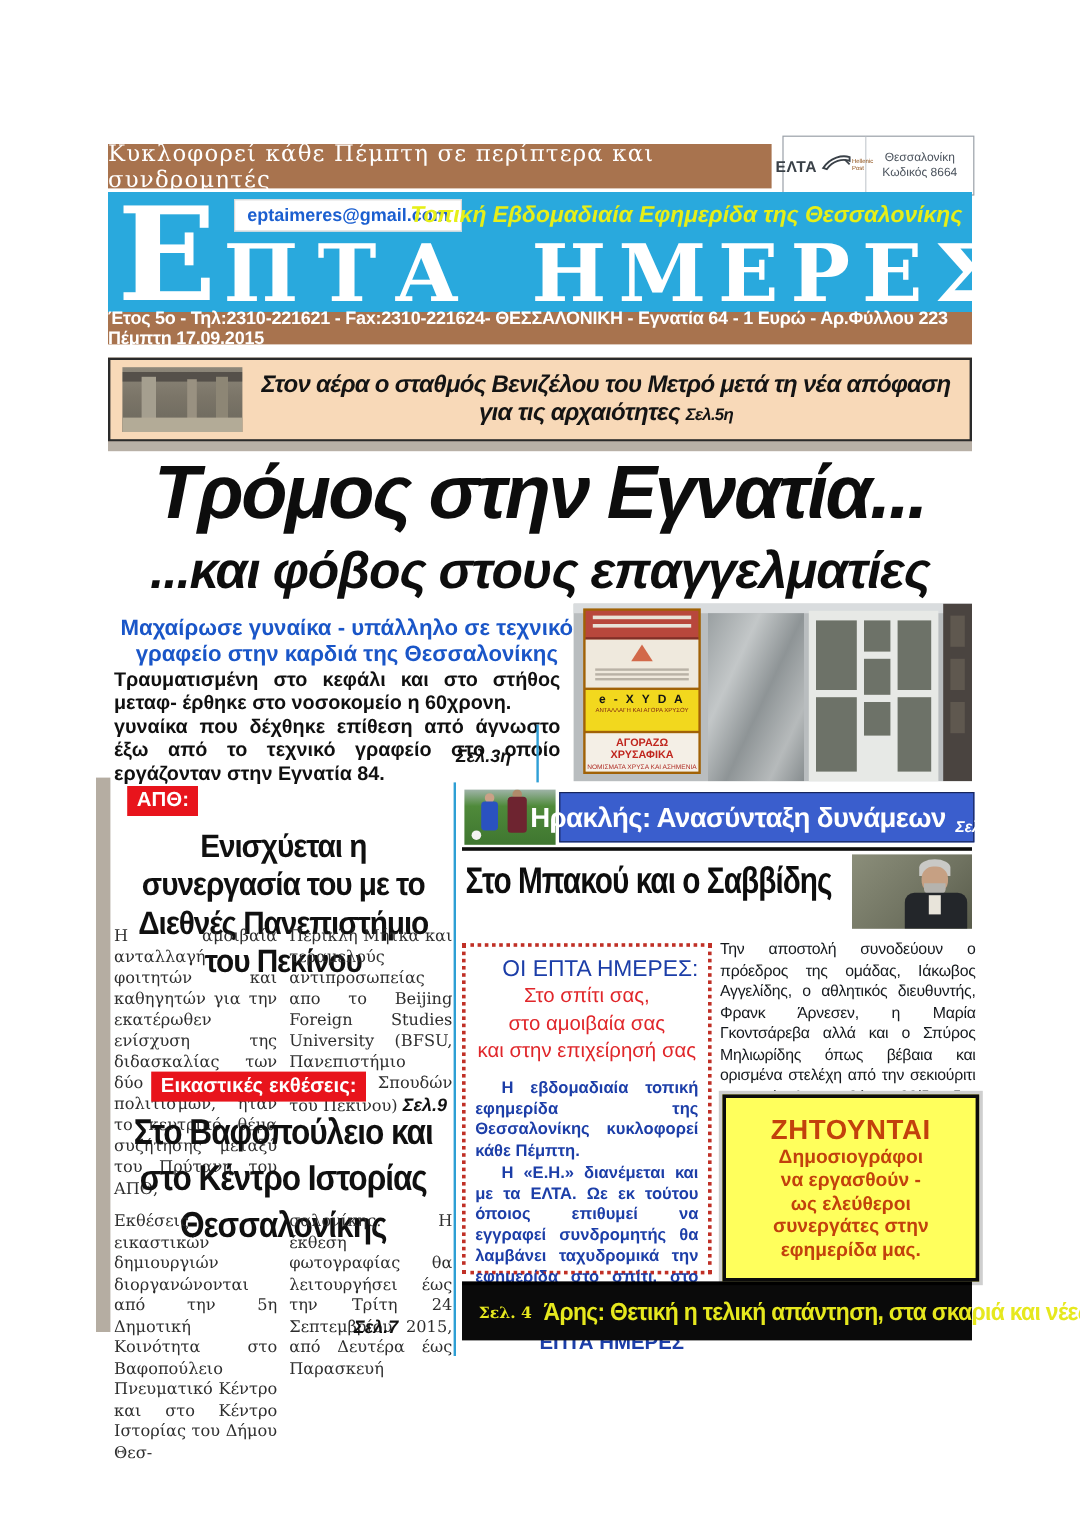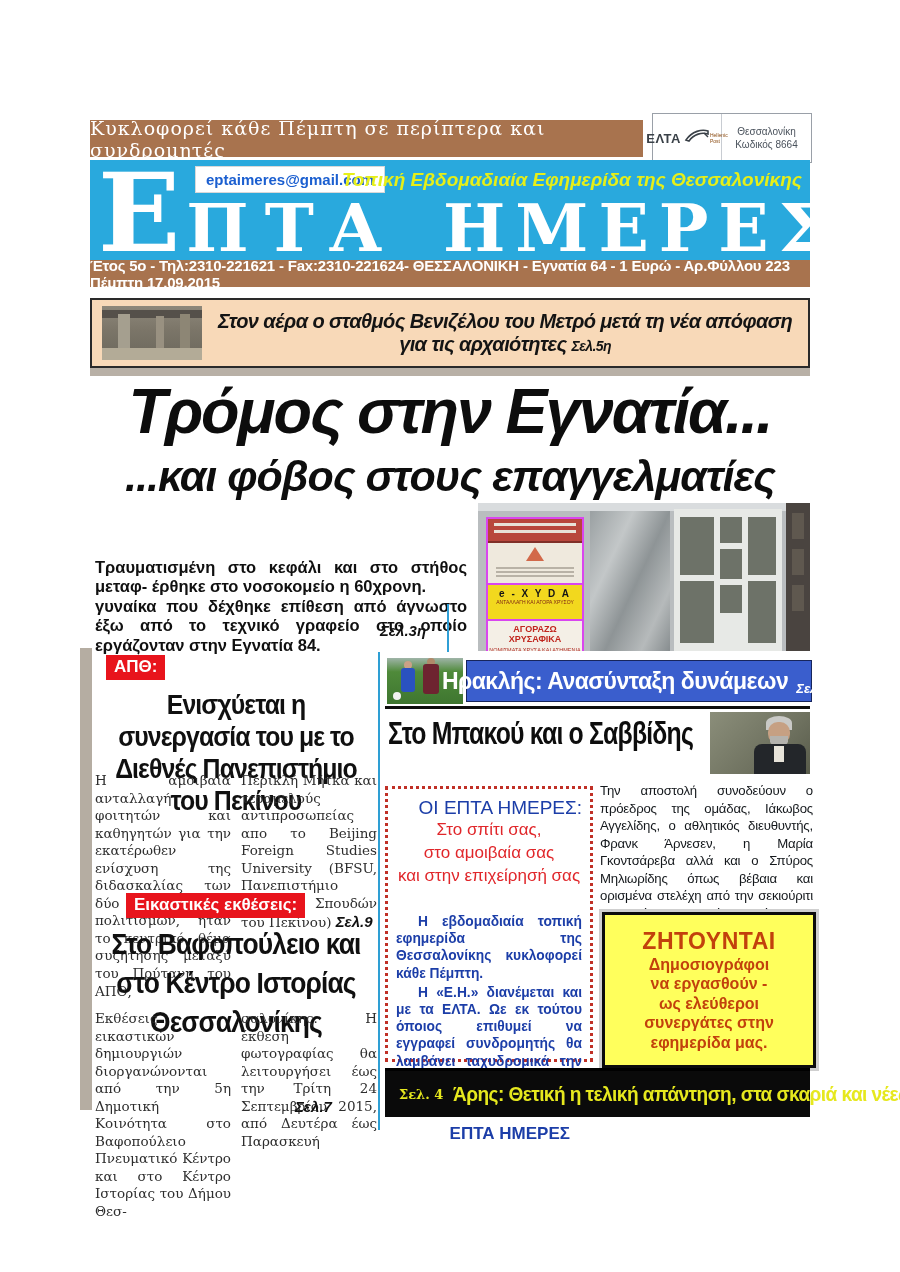--- a/index.html
+++ b/index.html
@@ -61,21 +61,21 @@
   .subhead{left:100px;top:512px;width:378px;text-align:center;color:#1a56c8;font-weight:bold;
            font-size:18.5px;line-height:1.2;}
   .lead-body{left:95px;top:558px;width:372px;color:#101010;font-weight:bold;font-size:16.5px;
              line-height:1.18;text-align:justify;}
   .lead-ref{left:380px;top:622px;font-weight:bold;font-style:italic;font-size:16px;color:#111;}
   .mini-div{left:447px;top:604px;width:2px;height:48px;background:#2f9fd6;}
 
   
   .store{left:478px;top:503px;width:332px;height:148px;background:#b9bdbf;overflow:hidden;}
   .sp-top{position:absolute;left:0;top:0;width:100%;height:8px;background:#d9dcde;}
-  .sp-signcol{position:absolute;left:8px;top:14px;width:98px;height:138px;background:#d946ef;}
+  .sp-signcol{position:absolute;left:8px;top:4px;width:98px;height:138px;background:#a16207;}
   .sp-red1{position:absolute;left:2px;top:2px;width:94px;height:22px;background:#b8473c;
            border-bottom:2px solid #802f28;}
   .sp-red1 i{display:block;margin:4px 6px 0;height:3px;background:#e8e2d8;}
   .sp-card{position:absolute;left:2px;top:26px;width:94px;height:40px;background:#efe9dd;}
   .sp-tri{position:absolute;left:38px;top:4px;width:0;height:0;border-left:9px solid transparent;
           border-right:9px solid transparent;border-bottom:14px solid #d2694a;}
   .sp-lines i{display:block;margin:2px 8px 0;height:2px;background:#b9b2a6;}
   .sp-yellow{position:absolute;left:2px;top:68px;width:94px;height:34px;background:#f2d81e;
              text-align:center;color:#151515;}
   .sp-y1{font-weight:bold;font-size:10px;letter-spacing:2px;padding-top:3px;}
@@ -140,21 +140,21 @@
 
   .sav-body{left:600px;top:782px;width:213px;color:#14181c;font-size:13.2px;line-height:1.33;
             text-align:justify;letter-spacing:-0.2px;}
 
   
   .promo{left:385px;top:786px;width:208px;height:276px;border:3px dotted #c03026;background:#fff;
          padding:6px 8px;box-sizing:border-box;}
   .promo-title{text-align:right;color:#1c3ea8;font-size:19px;margin-top:2px;}
   .promo-line{text-align:center;color:#e0262a;font-size:17px;line-height:1.35;}
   .promo-para{color:#1c3ea8;font-weight:bold;font-size:13.8px;line-height:1.25;text-align:justify;
-              text-indent:22px;margin-top:25px;}
+              text-indent:22px;margin-top:10px;}
   .promo-para.second{margin-top:2px;}
   .promo-sign{color:#1c3ea8;font-weight:bold;font-size:17px;text-align:right;padding-right:12px;margin-top:2px;}
 
   
   .jobs{left:602px;top:912px;width:208px;height:150px;background:#ffff5c;border:3px solid #0c0c0c;
         box-shadow:0 0 0 3px #cfcfcf;display:flex;flex-direction:column;align-items:center;
         justify-content:center;color:#c2410c;font-weight:bold;text-align:center;}
   .jobs-l1{font-size:23px;letter-spacing:.5px;}
   .jobs-l{font-size:16px;line-height:1.22;}
 
@@ -221,20 +221,21 @@
     <div class="strip-text">
       <span>Στον αέρα ο σταθμός Βενιζέλου του Μετρό μετά τη νέα απόφαση για τις αρχαιότητες</span>
       <span class="strip-ref">Σελ.5η</span>
     </div>
   </div>
   <div class="abs strip-shadow"></div>
 
   <div class="abs headline1">Τρόμος στην Εγνατία...</div>
   <div class="abs headline2">...και φόβος στους επαγγελματίες</div>
 
+  <div class="abs subhead">Μαχαίρωσε γυναίκα - υπάλληλο σε τεχνικό γραφείο στην καρδιά της Θεσσαλονίκης</div>
   <div class="abs lead-body">
     <div>Τραυματισμένη στο κεφάλι και στο στήθος μεταφ- έρθηκε στο νοσοκομείο η 60χρονη.</div>
     <div>γυναίκα που δέχθηκε επίθεση από άγνωστο έξω από το τεχνικό γραφείο στο οποίο εργάζονταν στην Εγνατία 84.</div>
   </div>
   <div class="abs lead-ref ref-bold">Σελ.3η</div>
   <div class="abs mini-div"></div>
 
   <div class="abs store">
     <div class="sp-top"></div>
     <div class="sp-signcol">

